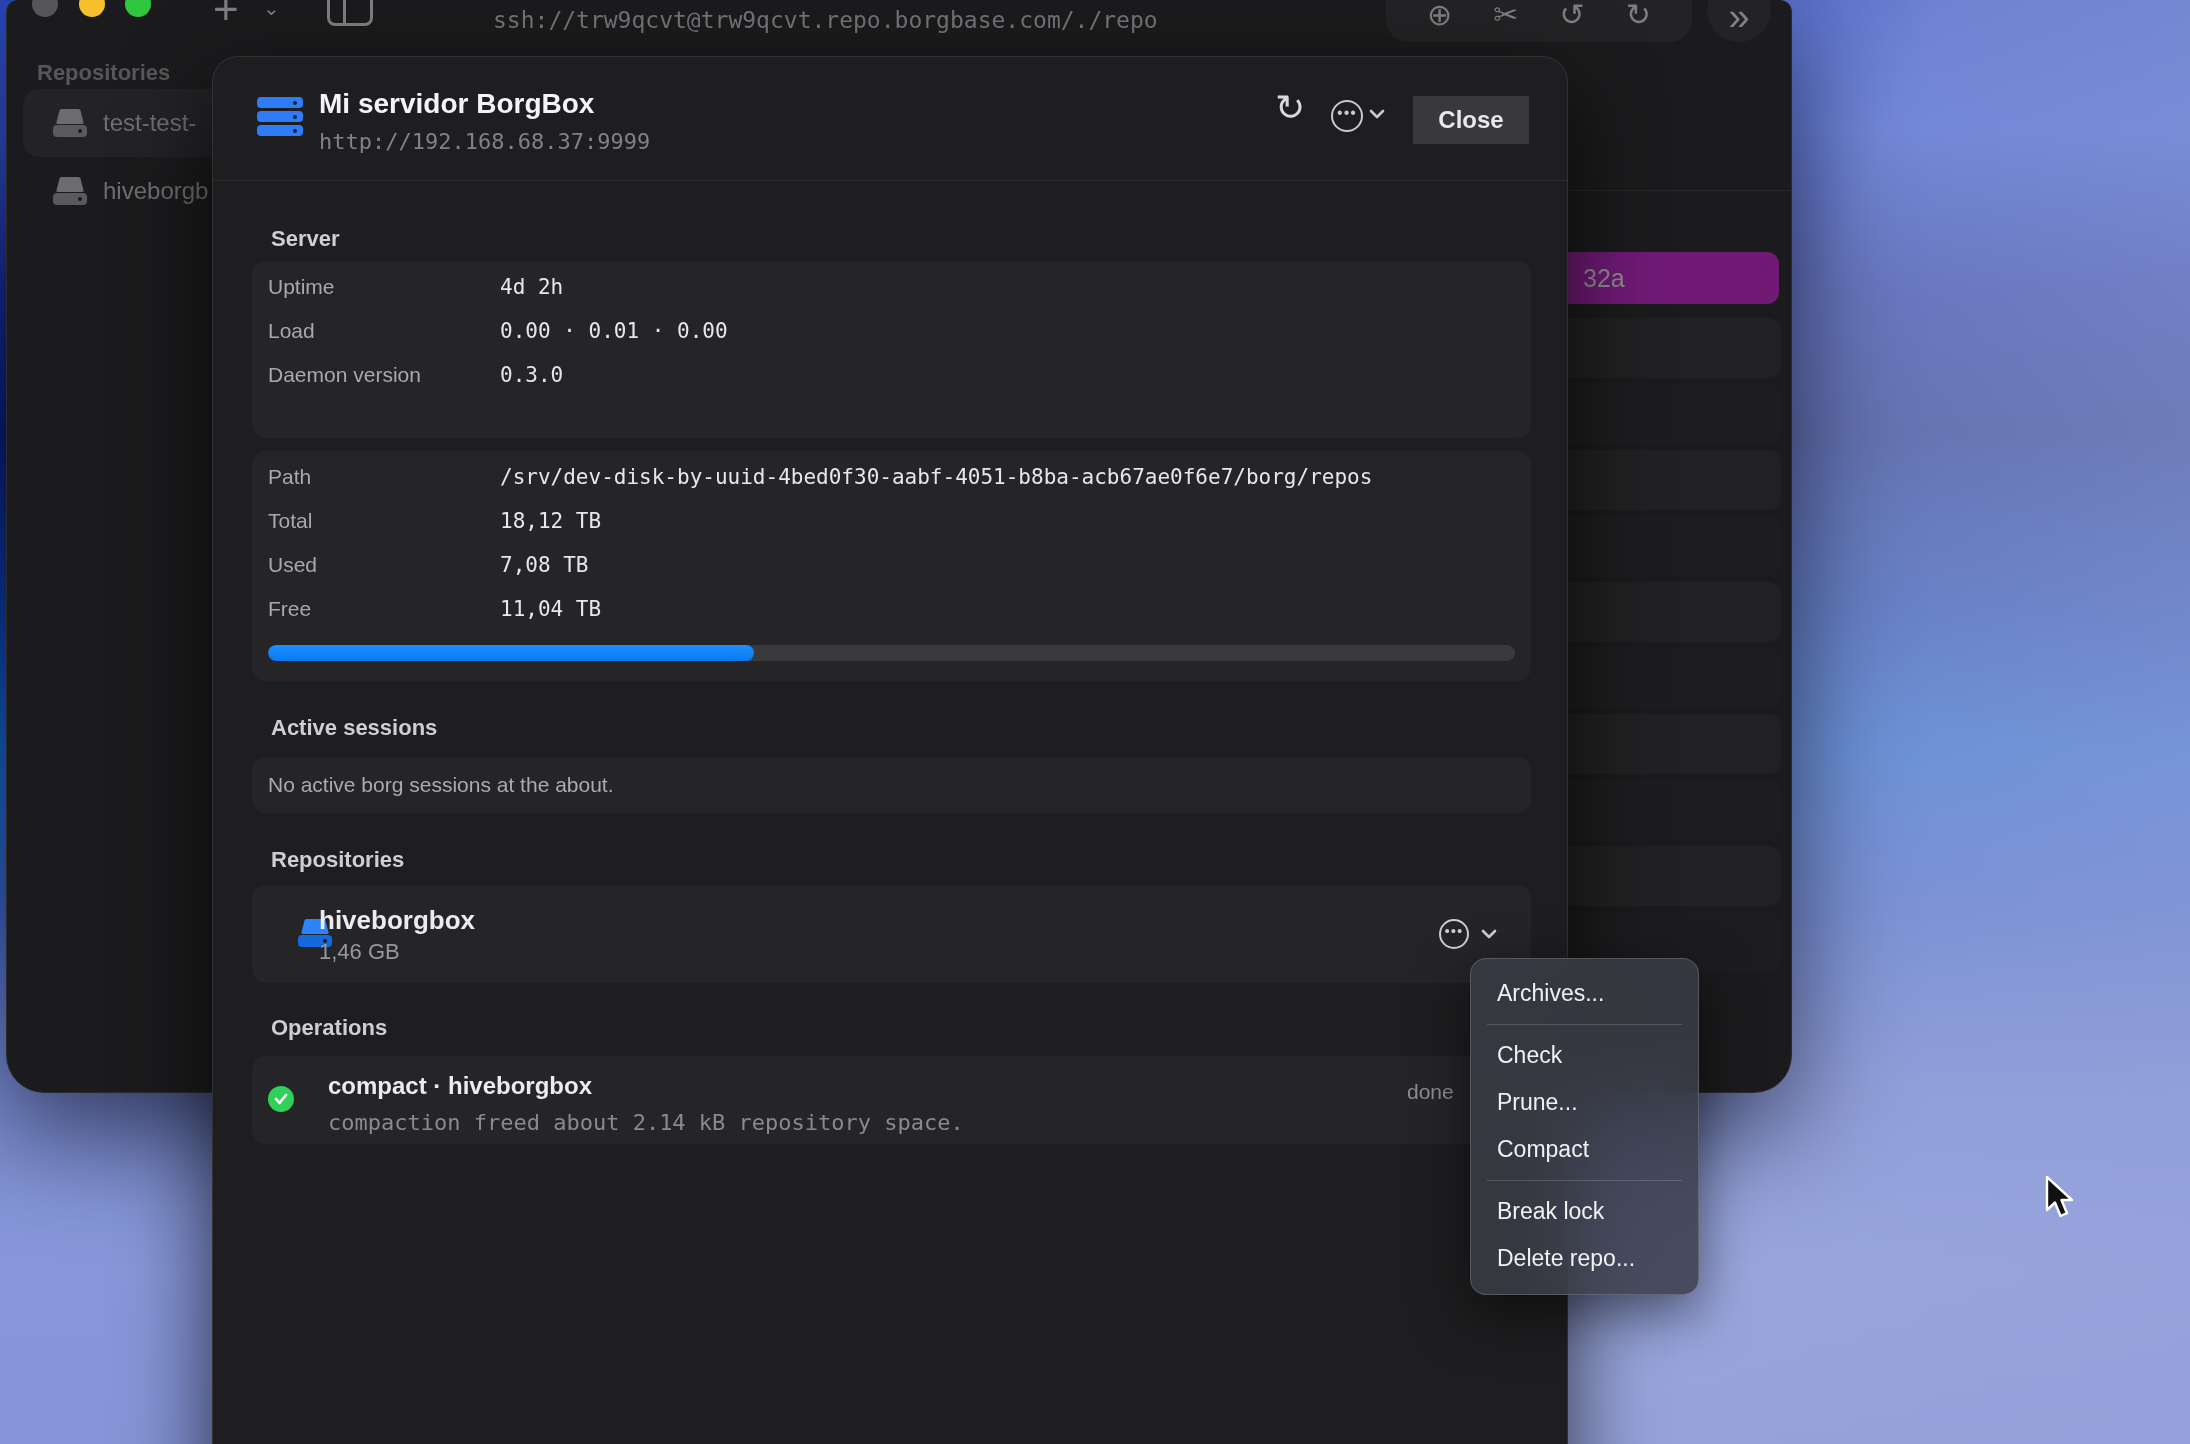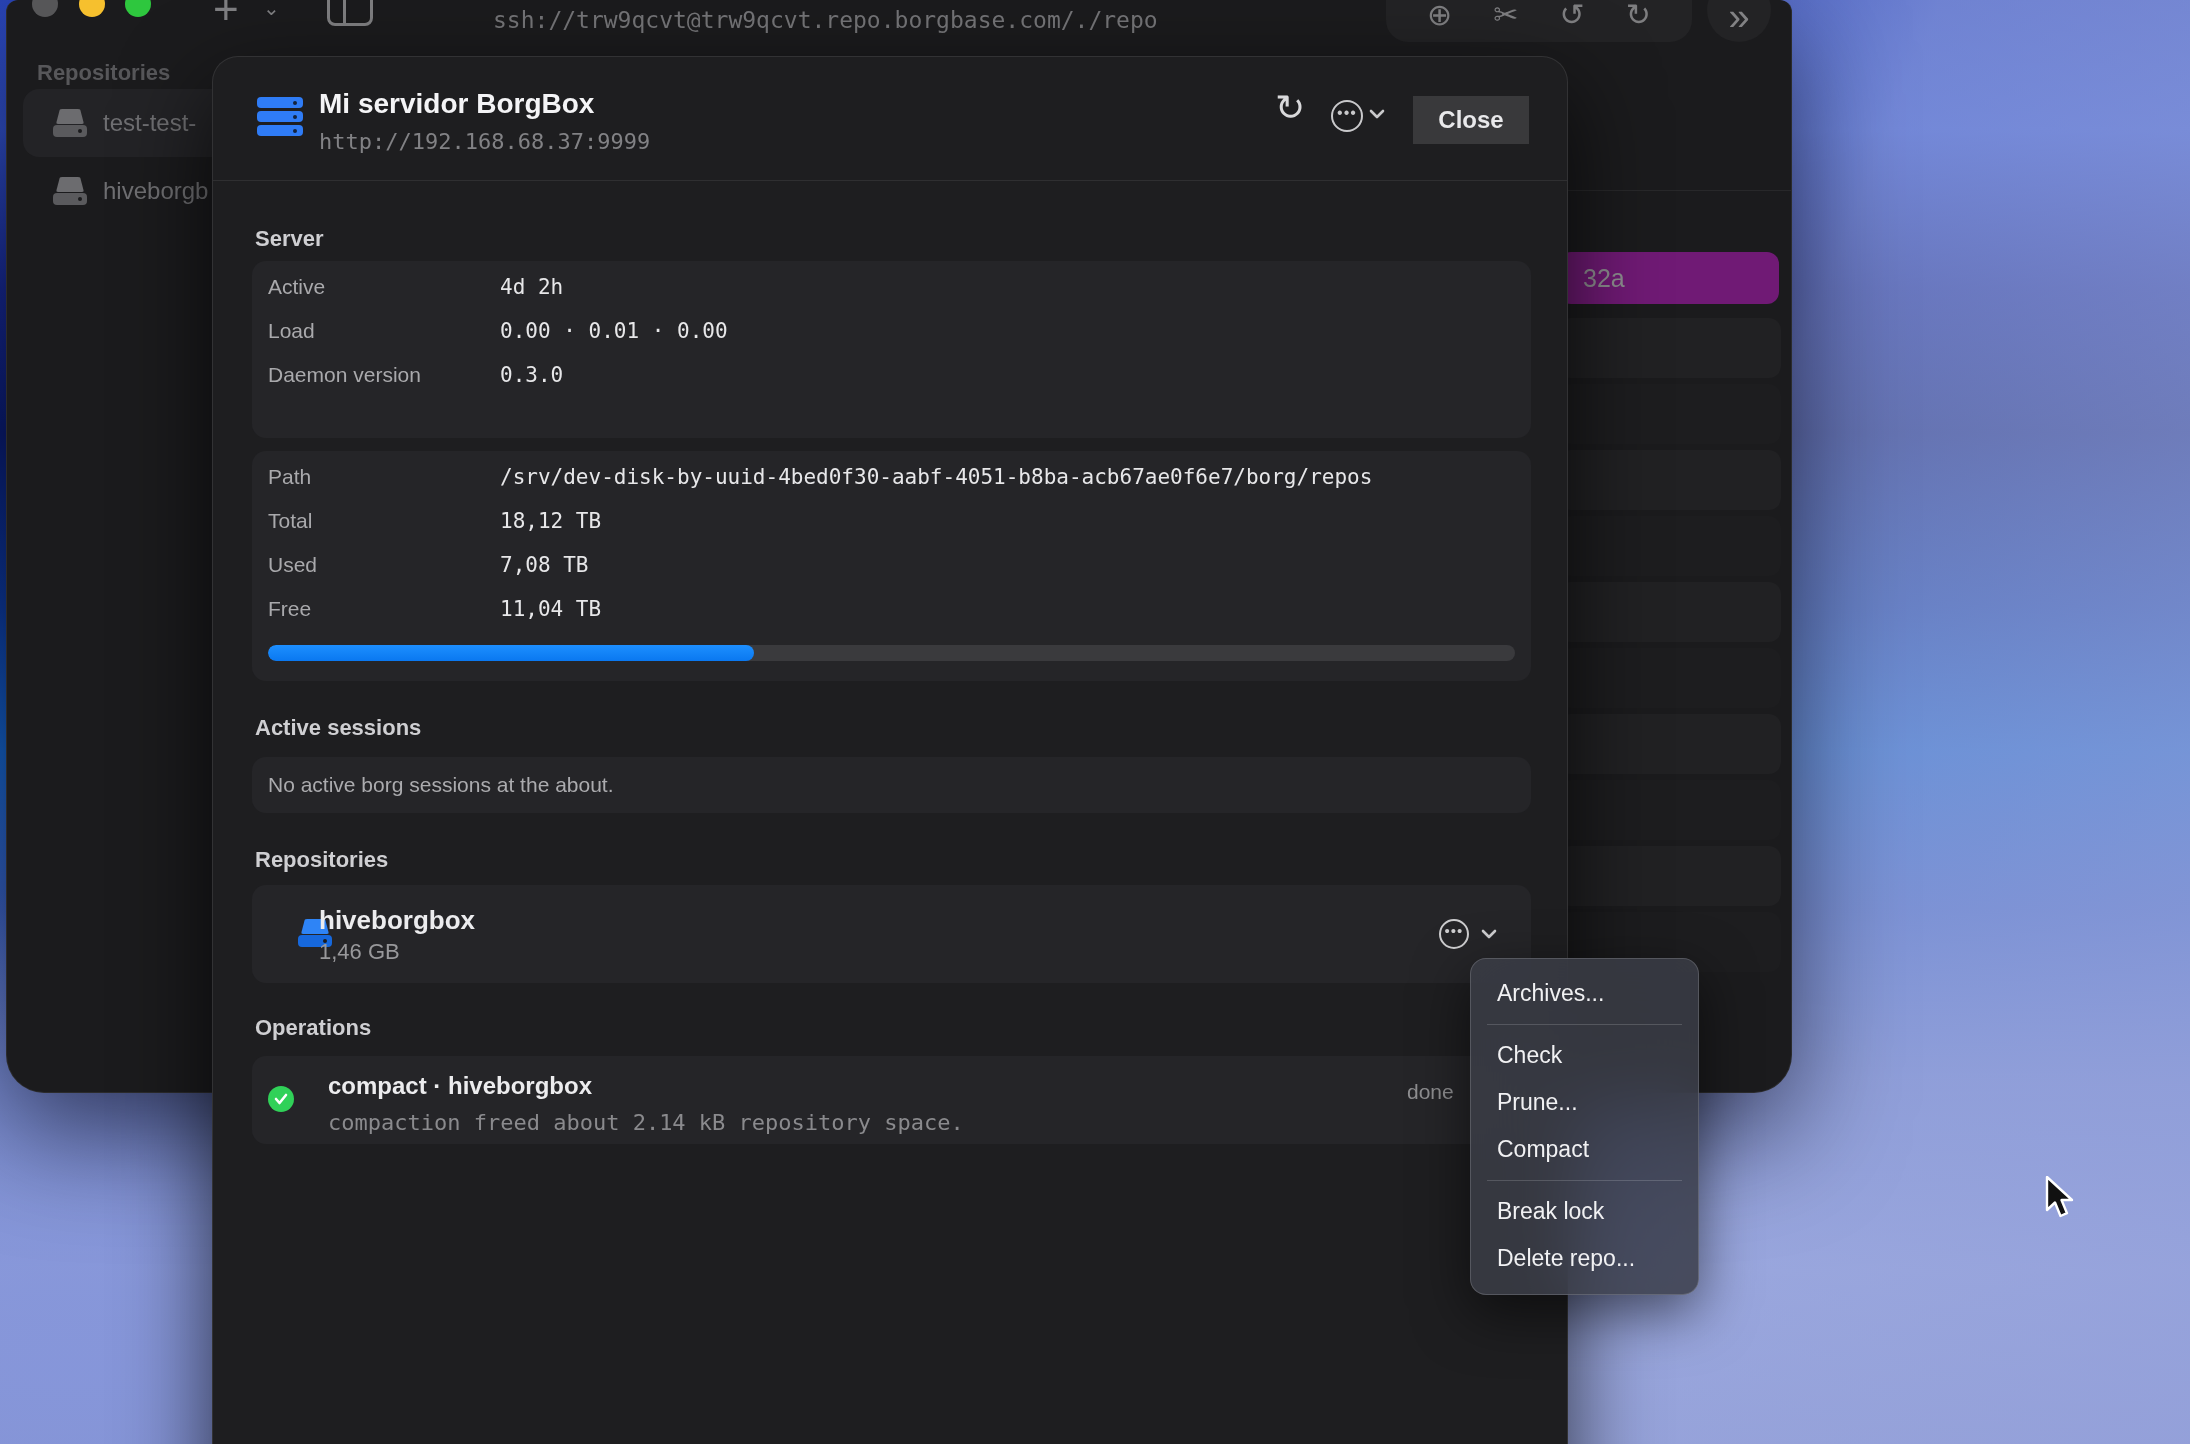--- a/index.html
+++ b/index.html
@@ -71,21 +71,21 @@
   #sheet-refresh{position:absolute;left:1062px;top:30px;font-size:36px;color:#d9d9db;}
   #sheet-menu-btn{position:absolute;left:1118px;top:43px;width:28px;height:28px;border:2.5px solid #c9c9cb;border-radius:50%;
     display:flex;align-items:center;justify-content:center;}
   #sheet-menu-btn span{color:#c9c9cb;font-size:16px;letter-spacing:1px;line-height:0;padding-bottom:6px;}
   #sheet-menu-chevron{position:absolute;left:1156px;top:52px;width:16px;height:10px;}
   .chev{width:100%;height:100%;}
   #close-button{position:absolute;left:1200px;top:39px;width:116px;height:48px;background:#39393b;border-radius:0;
     color:#e9e9eb;font-size:24px;font-weight:600;display:flex;align-items:center;justify-content:center;text-align:right;}
   #sheet-divider{position:absolute;left:0;right:0;top:123px;border-top:1px solid rgba(255,255,255,.08);}
 
-  .section-heading{position:absolute;left:42px;font-size:22px;font-weight:600;color:#cfcfd2;}
+  .section-heading{position:absolute;left:58px;font-size:22px;font-weight:600;color:#cfcfd2;}
   .card{position:absolute;left:39px;width:1279px;background:#252528;border-radius:14px;box-sizing:border-box;}
   .kv-row{display:flex;align-items:center;height:44px;padding:0 16px;}
   .kv-row .lbl{width:232px;flex:none;font-size:21px;color:#a9a9ac;}
   .kv-row .val{font-size:21px;color:#e7e7e9;white-space:nowrap;}
   #h-server{top:169px;} #card-server{top:204px;height:177px;padding-top:4px;}
   #h-sessions{top:658px;} #card-sessions{top:700px;height:56px;display:flex;align-items:center;}
   #card-sessions span{margin-left:16px;font-size:21px;color:#ababae;}
   #card-storage{top:394px;height:230px;padding-top:4px;}
   #progress-track{height:16px;border-radius:8px;background:#3a3a3d;margin:14px 16px 0;overflow:hidden;}
   #progress-fill{height:100%;border-radius:8px;background:linear-gradient(180deg,#1d8fff,#0a78f0);}
@@ -194,21 +194,21 @@
     <svg id="sheet-menu-chevron" class="chev" viewBox="0 0 16 10">
       <polyline points="2,2 8,8 14,2" fill="none" stroke="#c9c9cb" stroke-width="2.6" stroke-linecap="round" stroke-linejoin="round"></polyline>
     </svg>
     <div id="close-button">Close</div>
   </div>
   <div id="sheet-divider"></div>
 
   <div class="section-heading" id="h-server">Server</div>
   <div class="card" id="card-server">
     <div class="kv-row">
-      <span class="lbl">Active</span>
+      <span class="lbl">Uptime</span>
       <span class="val mono">4d 2h</span>
     </div>
     <div class="kv-row">
       <span class="lbl">Load</span>
       <span class="val mono">0.00 · 0.01 · 0.00</span>
     </div>
     <div class="kv-row">
       <span class="lbl">Daemon version</span>
       <span class="val mono">0.3.0</span>
     </div>

